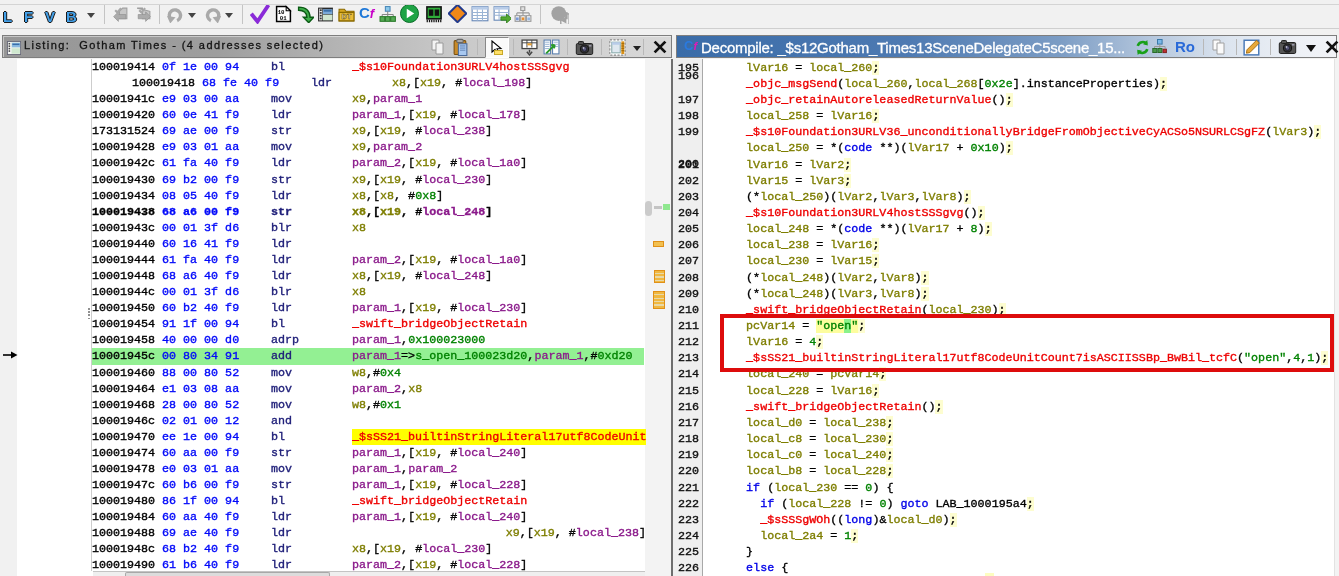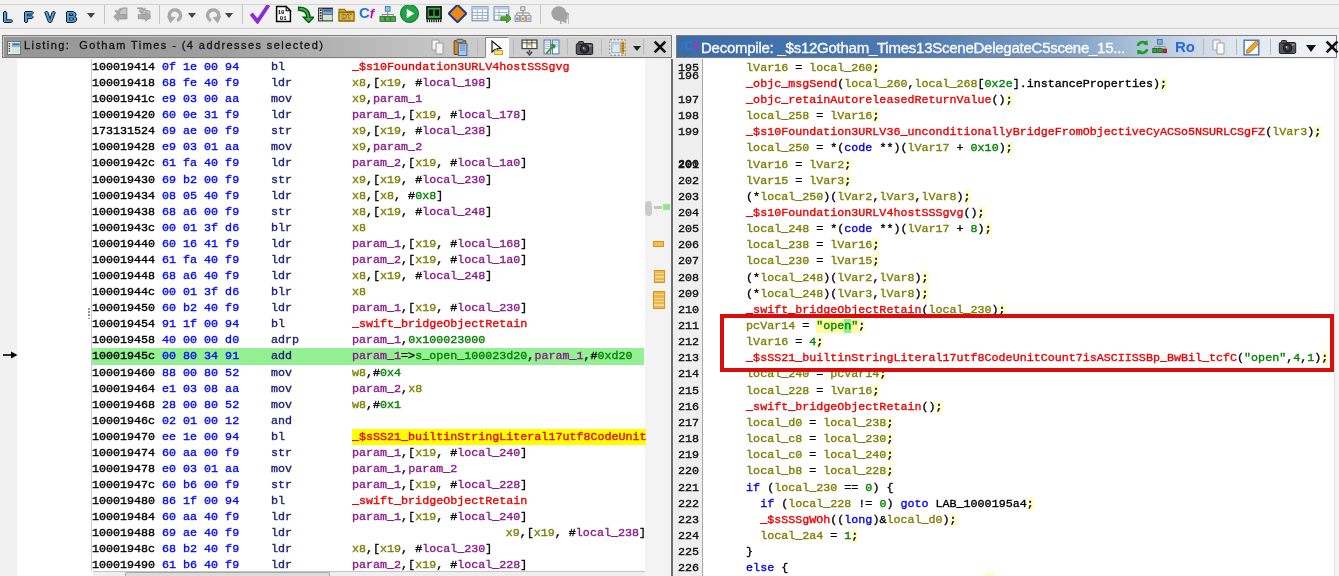--- a/index.html
+++ b/index.html
@@ -266,31 +266,31 @@
 <div class="ab" style="left:663px;top:204px;width:6.5px;height:6px;background:#8fe88f"></div>
 <div class="ab" style="left:653px;top:241px;width:10.5px;height:6px;background:#f2c050;border:1px solid #e09018"></div>
 <div class="ab" style="left:653.5px;top:270px;width:11px;height:12.5px;background:repeating-linear-gradient(180deg,#f0b840 0,#f0b840 2px,#e8d8a8 2px,#e8d8a8 3.5px);border:1px solid #e09018"></div>
 <div class="ab" style="left:653px;top:291px;width:12px;height:18px;background:repeating-linear-gradient(180deg,#f0b840 0,#f0b840 2px,#e8d8a8 2px,#e8d8a8 3.5px);border:1px solid #e09018"></div>
 <div id="split"></div>
 <div id="dcontent"></div>
 <div id="dgutter"></div>
 <div id="dstrip"></div>
 <div id="lrows">
 <div class="lrow" style="top:59.00px;"><s class="c0">100019414</s><s class="c1 b">0f 1e 00 94</s><s class="c2 m">bl</s><s class="c3"><i class="f">_$s10Foundation3URLV4hostSSSgvg</i></s></div>
-<div class="lrow" style="top:75.08px;"><s class="c0">100019418</s><s class="c1 b">68 fe 40 f9</s><s class="c2 m">ldr</s><s class="c3"><i class="r">x8</i><i class="p">,[</i><i class="r">x19</i><i class="p">, #</i><i class="v">local_198</i><i class="p">]</i></s></div>
+<div class="lrow" style="top:75.08px;margin-left:40px;"><s class="c0">100019418</s><s class="c1 b">68 fe 40 f9</s><s class="c2 m">ldr</s><s class="c3"><i class="r">x8</i><i class="p">,[</i><i class="r">x19</i><i class="p">, #</i><i class="v">local_198</i><i class="p">]</i></s></div>
 <div class="lrow" style="top:91.16px;"><s class="c0">10001941c</s><s class="c1 b">e9 03 00 aa</s><s class="c2 m">mov</s><s class="c3"><i class="r">x9</i><i class="p">,</i><i class="v">param_1</i></s></div>
-<div class="lrow" style="top:107.24px;"><s class="c0">100019420</s><s class="c1 b">60 0e 31 f9</s><s class="c2 m">ldr</s><s class="c3"><i class="v">param_1</i><i class="p">,[</i><i class="r">x19</i><i class="p">, #</i><i class="v">local_178</i><i class="p">]</i></s></div>
+<div class="lrow" style="top:107.24px;"><s class="c0">100019420</s><s class="c1 b">60 0e 41 f9</s><s class="c2 m">ldr</s><s class="c3"><i class="v">param_1</i><i class="p">,[</i><i class="r">x19</i><i class="p">, #</i><i class="v">local_178</i><i class="p">]</i></s></div>
 <div class="lrow" style="top:123.32px;"><s class="c0">173131524</s><s class="c1 b">69 ae 00 f9</s><s class="c2 m">str</s><s class="c3"><i class="r">x9</i><i class="p">,[</i><i class="r">x19</i><i class="p">, #</i><i class="v">local_238</i><i class="p">]</i></s></div>
 <div class="lrow" style="top:139.40px;"><s class="c0">100019428</s><s class="c1 b">e9 03 01 aa</s><s class="c2 m">mov</s><s class="c3"><i class="r">x9</i><i class="p">,</i><i class="v">param_2</i></s></div>
 <div class="lrow" style="top:155.48px;"><s class="c0">10001942c</s><s class="c1 b">61 fa 40 f9</s><s class="c2 m">ldr</s><s class="c3"><i class="v">param_2</i><i class="p">,[</i><i class="r">x19</i><i class="p">, #</i><i class="v">local_1a0</i><i class="p">]</i></s></div>
 <div class="lrow" style="top:171.56px;"><s class="c0">100019430</s><s class="c1 b">69 b2 00 f9</s><s class="c2 m">str</s><s class="c3"><i class="r">x9</i><i class="p">,[</i><i class="r">x19</i><i class="p">, #</i><i class="v">local_230</i><i class="p">]</i></s></div>
 <div class="lrow" style="top:187.64px;"><s class="c0">100019434</s><s class="c1 b">08 05 40 f9</s><s class="c2 m">ldr</s><s class="c3"><i class="r">x8</i><i class="p">,[</i><i class="r">x8</i><i class="p">, #</i><i class="g">0x8</i><i class="p">]</i></s></div>
-<div class="lrow" style="top:203.72px;"><s class="c0">100019438</s><s class="c1 b">68 a6 00 f9</s><s class="c2 m">str</s><s class="c3"><i class="r">x8</i><i class="p">,[</i><i class="r">x19</i><i class="p">, #</i><i class="v">local_248</i><i class="p">]</i></s></div>
+<div class="lrow" style="top:203.72px;font-weight:bold;"><s class="c0">100019438</s><s class="c1 b">68 a6 00 f9</s><s class="c2 m">str</s><s class="c3"><i class="r">x8</i><i class="p">,[</i><i class="r">x19</i><i class="p">, #</i><i class="v">local_248</i><i class="p">]</i></s></div>
 <div class="lrow" style="top:219.80px;"><s class="c0">10001943c</s><s class="c1 b">00 01 3f d6</s><s class="c2 m">blr</s><s class="c3"><i class="r">x8</i></s></div>
-<div class="lrow" style="top:235.88px;"><s class="c0">100019440</s><s class="c1 b">60 16 41 f9</s><s class="c2 m">ldr</s><s class="c3"><i class="v">param_1</i><i class="p">,[</i><i class="r">x19</i><i class="p">, #</i><i class="v">local_168</i><i class="p">]</i></s></div>
+<div class="lrow" style="top:235.88px;"><s class="c0">100019440</s><s class="c1 b">60 16 41 f9</s><s class="c2 m">ldr</s></div>
 <div class="lrow" style="top:251.96px;"><s class="c0">100019444</s><s class="c1 b">61 fa 40 f9</s><s class="c2 m">ldr</s><s class="c3"><i class="v">param_2</i><i class="p">,[</i><i class="r">x19</i><i class="p">, #</i><i class="v">local_1a0</i><i class="p">]</i></s></div>
 <div class="lrow" style="top:268.04px;"><s class="c0">100019448</s><s class="c1 b">68 a6 40 f9</s><s class="c2 m">ldr</s><s class="c3"><i class="r">x8</i><i class="p">,[</i><i class="r">x19</i><i class="p">, #</i><i class="v">local_248</i><i class="p">]</i></s></div>
 <div class="lrow" style="top:284.12px;"><s class="c0">10001944c</s><s class="c1 b">00 01 3f d6</s><s class="c2 m">blr</s><s class="c3"><i class="r">x8</i></s></div>
 <div class="lrow" style="top:300.20px;"><s class="c0">100019450</s><s class="c1 b">60 b2 40 f9</s><s class="c2 m">ldr</s><s class="c3"><i class="v">param_1</i><i class="p">,[</i><i class="r">x19</i><i class="p">, #</i><i class="v">local_230</i><i class="p">]</i></s></div>
 <div class="lrow" style="top:316.28px;"><s class="c0">100019454</s><s class="c1 b">91 1f 00 94</s><s class="c2 m">bl</s><s class="c3"><i class="f">_swift_bridgeObjectRetain</i></s></div>
 <div class="lrow" style="top:332.36px;"><s class="c0">100019458</s><s class="c1 b">40 00 00 d0</s><s class="c2 m">adrp</s><s class="c3"><i class="v">param_1</i><i class="p">,</i><i class="g">0x100023000</i></s></div>
 <div class="lrow" style="top:348.44px;background:#93f093;"><s class="c0">10001945c</s><s class="c1 b">00 80 34 91</s><s class="c2 m">add</s><s class="c3"><i class="v">param_1</i><i class="p">=&gt;</i><i class="g">s_open_100023d20</i><i class="p">,</i><i class="v">param_1</i><i class="p">,#</i><i class="g">0xd20</i></s></div>
 <div class="lrow" style="top:364.52px;"><s class="c0">100019460</s><s class="c1 b">88 00 80 52</s><s class="c2 m">mov</s><s class="c3"><i class="r">w8</i><i class="p">,#</i><i class="g">0x4</i></s></div>
 <div class="lrow" style="top:380.60px;"><s class="c0">100019464</s><s class="c1 b">e1 03 08 aa</s><s class="c2 m">mov</s><s class="c3"><i class="v">param_2</i><i class="p">,</i><i class="r">x8</i></s></div>
 <div class="lrow" style="top:396.68px;"><s class="c0">100019468</s><s class="c1 b">28 00 80 52</s><s class="c2 m">mov</s><s class="c3"><i class="r">w8</i><i class="p">,#</i><i class="g">0x1</i></s></div>

